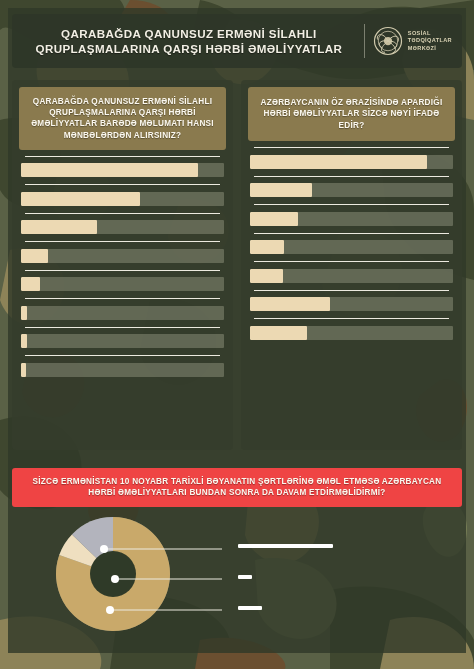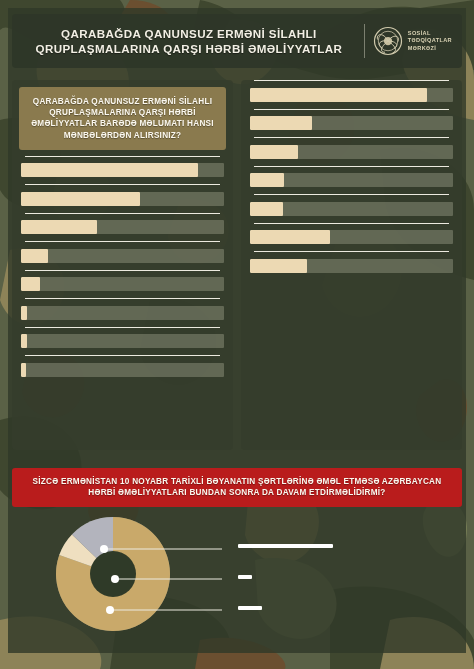--- a/index.html
+++ b/index.html
@@ -129,21 +129,21 @@
   .fill {
     height: 100%;
     background: #ecd9b3;
     border-radius: 1px;
   }
 
   
   .bottom-head {
     position: absolute; left: 12px; top: 468px;
     width: 450px;
-    background: #b91c1c;
+    background: #ef4444;
     border-radius: 3px;
     padding: 8px 10px;
     z-index: 3;
     color: #fbf8ef;
     font-size: 8.2px;
     font-weight: bold;
     line-height: 11.4px;
     letter-spacing: .25px;
     text-align: center;
     text-shadow: 0 1px 1px rgba(0,0,0,.35);
@@ -321,20 +321,21 @@
           <span class="row-val"></span>
         </div>
         <div class="track">
           <div class="fill" style="width:2.4%"></div>
         </div>
       </div>
     </div>
 </div>
 
 <div class="panel right">
+  <div class="panel-head">AZƏRBAYCANIN ÖZ ƏRAZİSİNDƏ APARDIĞI HƏRBİ ƏMƏLİYYATLAR SİZCƏ NƏYİ İFADƏ EDİR?</div>
   <div class="rows" id="rows-1">
       <div class="row">
         <div class="row-top">
           <span class="row-label"></span>
           <span class="leader"></span>
           <span class="row-val"></span>
         </div>
         <div class="track">
           <div class="fill" style="width:87%"></div>
         </div>

